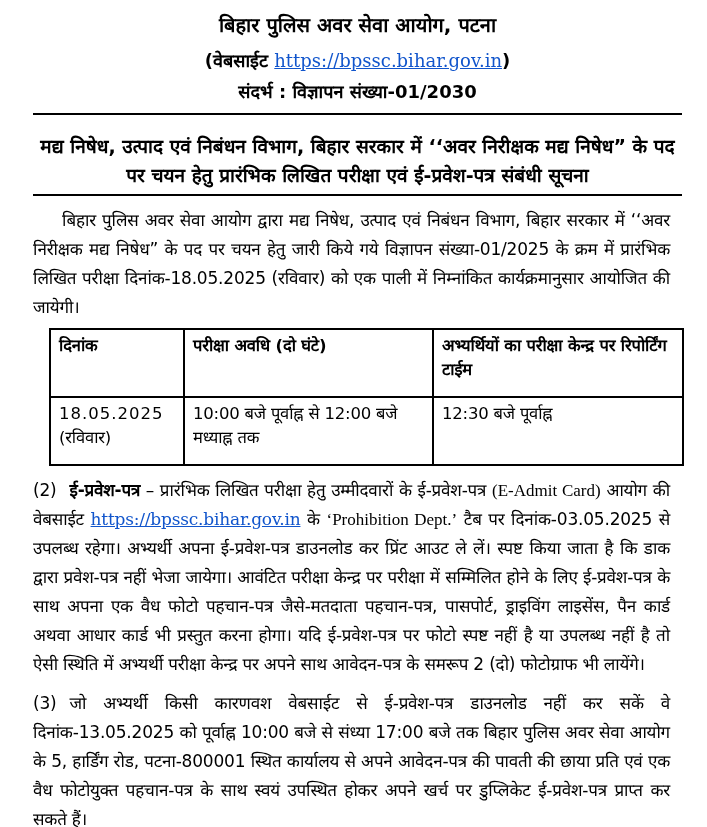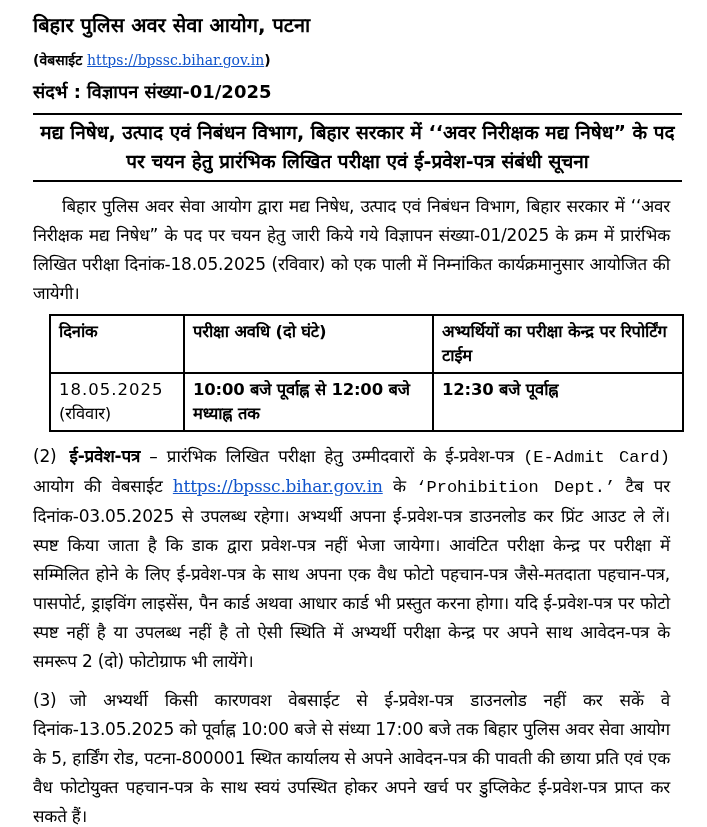--- a/index.html
+++ b/index.html
@@ -5,75 +5,75 @@
   :root { --link: #1155CC; --ink: #000000; }
   * { box-sizing: border-box; }
   html, body { margin: 0; padding: 0; }
   body {
     width: 707px; height: 827px; overflow: hidden;
     background: #ffffff; color: var(--ink);
     font-family: "DejaVu Sans", sans-serif;
   }
   .page { padding: 10px 25px 0 33px; }
 
-  .c { }
+  .c { text-align: center; }
   .org-title { font-size: 20px; font-weight: bold; line-height: 30px; }
-  .website-line { font-size: 14px; font-weight: bold; line-height: 29px; margin-top: 6px; }
+  .website-line { font-size: 18px; font-weight: bold; line-height: 29px; margin-top: 6px; }
   .website-line .link, .body .link {
     font-family: "DejaVu Serif", serif; font-weight: normal;
   }
   .link { color: var(--link); text-decoration: underline; cursor: pointer; }
   .ref-line { font-size: 18px; font-weight: bold; line-height: 27px; margin-top: 3px; }
 
   .rule { border: none; border-top: 2px solid var(--ink); margin: 0; }
   .rule-top { margin-top: 8px; }
   .rule-bottom { margin-top: 0; }
 
   .notice-heading {
     font-size: 19px; font-weight: bold; line-height: 29px;
-    padding: 3px 2px 4px 2px; text-align: center;
+    padding: 17px 2px 4px 2px; text-align: center;
   }
 
   .body {
     font-size: 17px; line-height: 29px; text-align: justify;
     margin: 10px 12px 0 0; letter-spacing: -0.2px;
   }
   .indent { text-indent: 29px; }
   .pnum { display: inline-block; margin-right: 13px; }
   .lead {
     font-weight: bold; 
     text-decoration-thickness: 2px; text-underline-offset: 3px;
   }
-  .latin { font-family: Liberation Mono, monospace; letter-spacing: 0; }
+  .latin { font-family: Liberation Serif, serif; letter-spacing: 0; }
 
   table.exam {
     border-collapse: collapse; table-layout: fixed;
     margin: 6px 0 0 16px; width: 633px;
   }
   .exam th, .exam td {
     border: 2px solid var(--ink); vertical-align: top;
-    padding: 4px 8px 4px 8px; font-size: 16.5px; line-height: 24px;
+    padding: 4px 8px 14px 8px; font-size: 16.5px; line-height: 24px;
     text-align: left; letter-spacing: -0.2px;
   }
   .exam th { font-weight: bold; height: 54px; }
-  .exam td { height: 54px; font-weight: bold; }
+  .exam td { height: 54px; }
   .just { text-align: justify; }
   td.bold, .bold { font-weight: normal; }
   .num { letter-spacing: 1px; }
 </style>
 </head>
 <body>
 
 <div class="page">
 
   <div class="c org-title">बिहार पुलिस अवर सेवा आयोग, पटना</div>
 
   <div class="c website-line"><span>(वेबसाईट </span><a class="link" href="#">https://bpssc.bihar.gov.in</a><span>)</span></div>
 
-  <div class="c ref-line">संदर्भ : विज्ञापन संख्या-01/2025</div>
+  <div class="c ref-line">संदर्भ : विज्ञापन संख्या-01/2030</div>
 
   <hr class="rule rule-top">
 
   <div class="notice-heading">मद्य निषेध, उत्पाद एवं निबंधन विभाग, बिहार सरकार में ‘‘अवर निरीक्षक मद्य निषेध” के पद पर चयन हेतु प्रारंभिक लिखित परीक्षा एवं ई-प्रवेश-पत्र संबंधी सूचना</div>
 
   <hr class="rule rule-bottom">
 
   <p class="body indent">बिहार पुलिस अवर सेवा आयोग द्वारा मद्य निषेध, उत्पाद एवं निबंधन विभाग, बिहार सरकार में ‘‘अवर निरीक्षक मद्य निषेध” के पद पर चयन हेतु जारी किये गये विज्ञापन संख्या-01/2025 के क्रम में प्रारंभिक लिखित परीक्षा दिनांक-18.05.2025 (रविवार) को एक पाली में निम्नांकित कार्यक्रमानुसार आयोजित की जायेगी।</p>
 
   <table class="exam">

